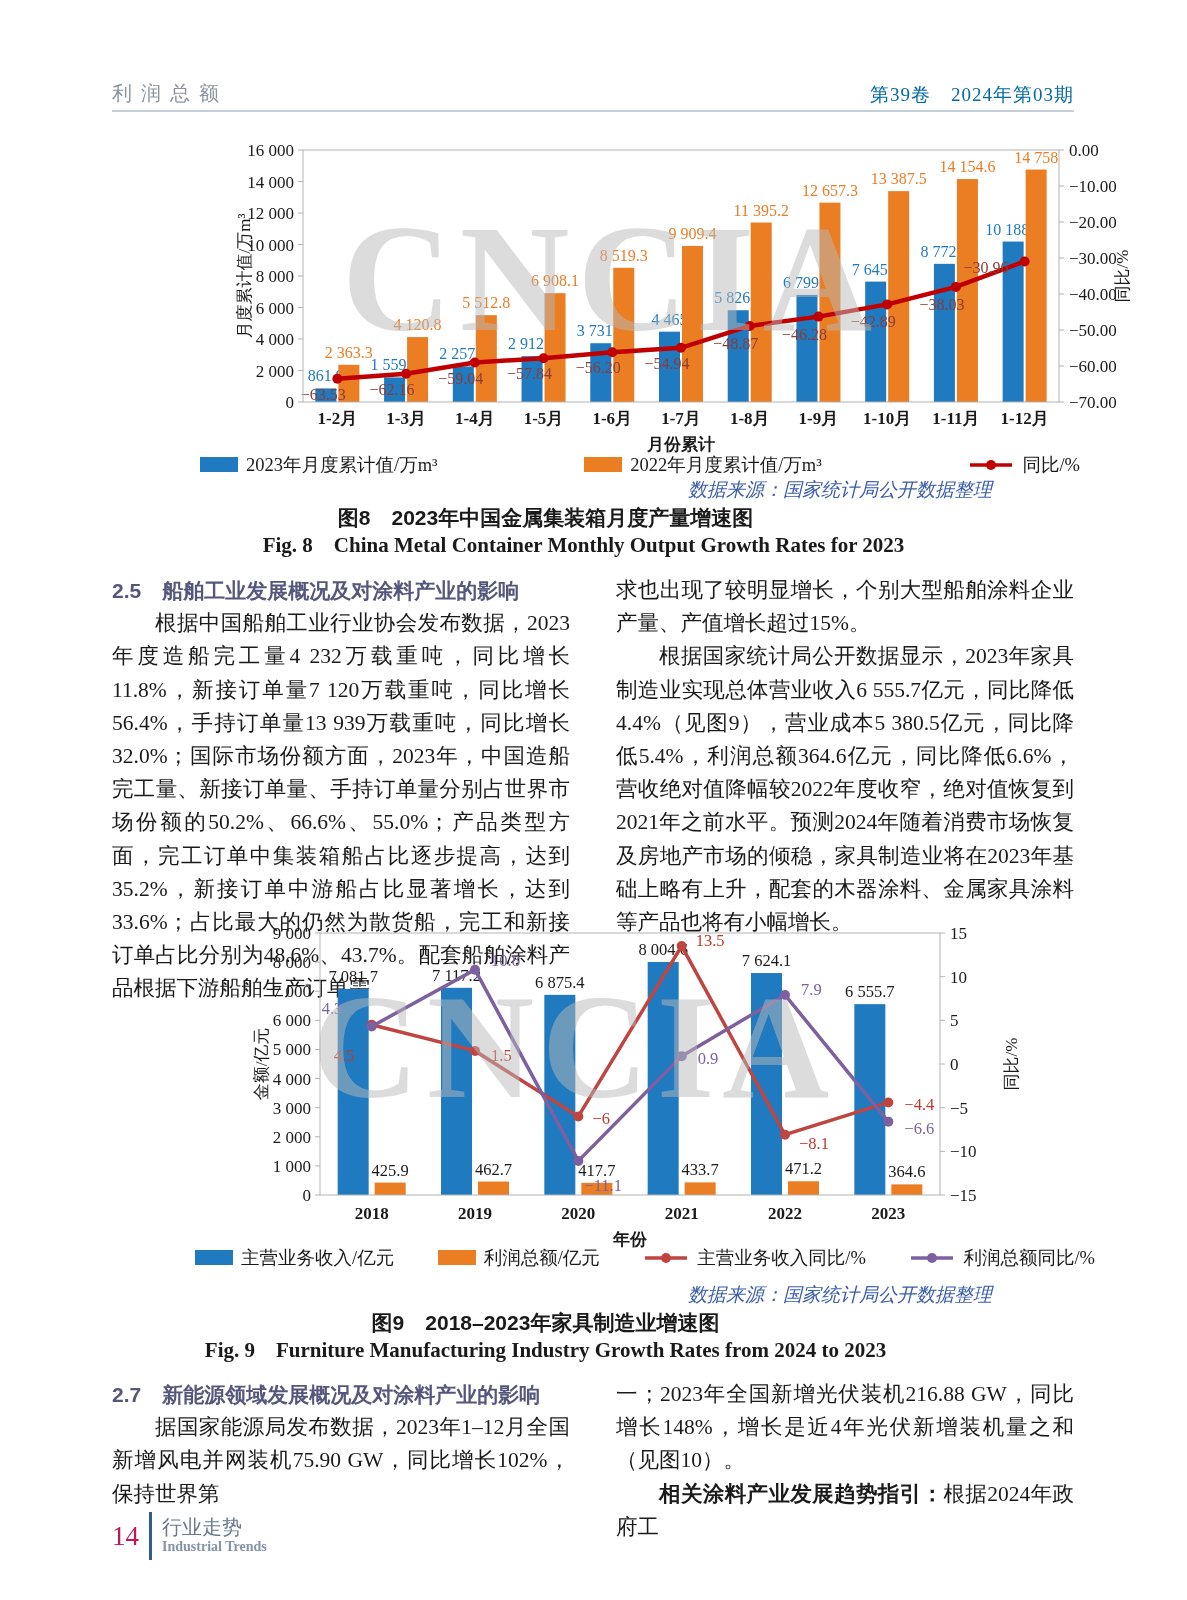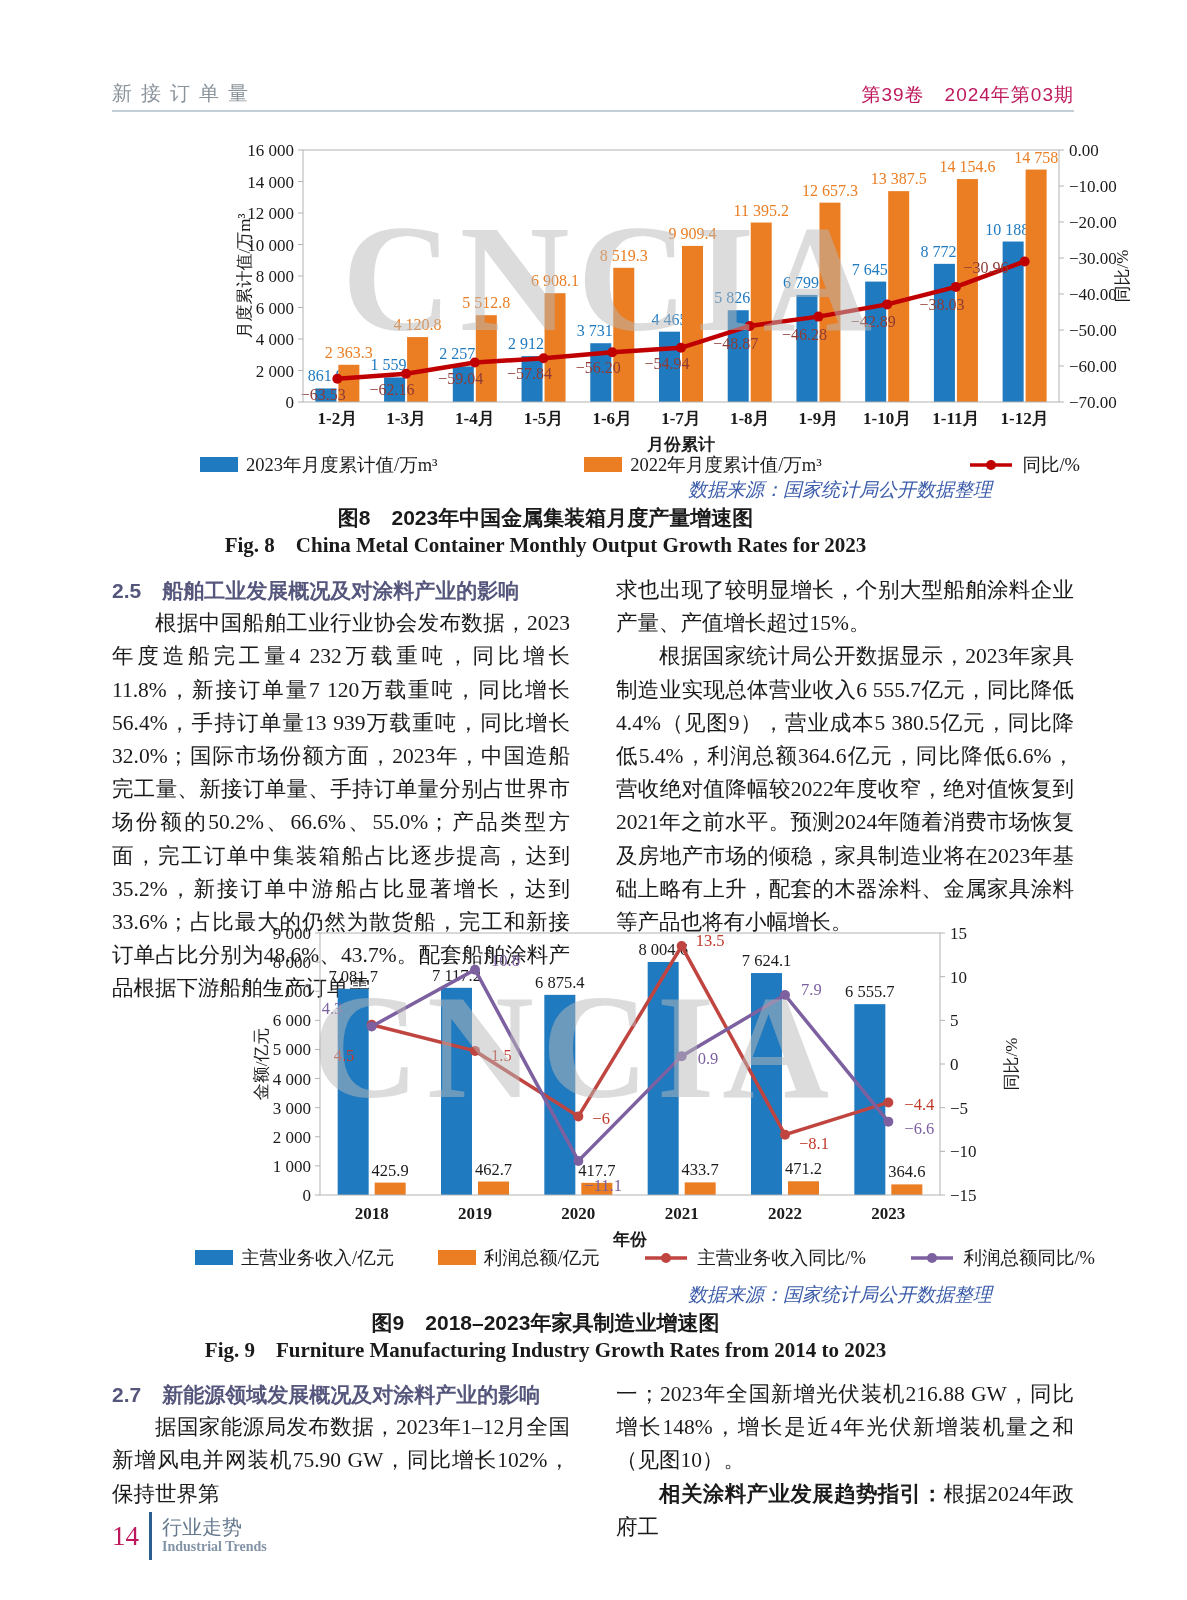--- a/index.html
+++ b/index.html
@@ -1,22 +1,22 @@
 <!DOCTYPE html>
 <html><head>
 <meta charset="utf-8">
 <style>
   html,body{margin:0;padding:0;background:#e8e8e8;}
   .page{position:relative;width:1187px;height:1600px;background:#ffffff;margin:0 auto;
         font-family:"Liberation Serif",serif;color:#1a1a1a;overflow:hidden;}
   
   .hdr-left{position:absolute;left:112px;top:80px;font-size:20px;letter-spacing:9px;color:#8b949c;
             font-family:"Liberation Sans",sans-serif;}
-  .hdr-right{position:absolute;right:113px;top:82px;font-size:19px;color:#be185d;letter-spacing:1px;
-             font-family:Liberation Sans, sans-serif;}
+  .hdr-right{position:absolute;right:113px;top:82px;font-size:19px;color:#0369a1;letter-spacing:1px;
+             font-family:Liberation Serif, serif;}
   .hdr-rule{position:absolute;left:112px;top:110px;width:962px;height:2px;background:#c3ced6;}
   
   .wm{position:absolute;font-family:"Liberation Serif",serif;color:rgba(185,185,185,0.5);
       letter-spacing:8px;z-index:6;pointer-events:none;font-weight:700;}
   .wm1{left:342px;top:192px;font-size:152px;}
   .wm2{left:312px;top:962px;font-size:148px;}
   
   svg.chart{position:absolute;z-index:3;overflow:visible;}
   svg text{font-family:"Liberation Serif",serif;}
   #chart1-svg{left:230px;top:142px;}
@@ -27,21 +27,21 @@
   #legend2{left:195px;top:1245px;width:900px;column-gap:19px;}
   .legend-item{display:inline-flex;align-items:center;gap:8px;white-space:nowrap;}
   .legend-item .sw{display:inline-block;width:38px;height:15px;}
   
   .source{position:absolute;left:540px;width:452px;text-align:right;font-size:19px;color:#3a5ba9;
           font-style:italic;z-index:7;}
   #source1{top:477px;} #source2{top:1282px;}
   .cap{position:absolute;left:0;width:1091px;text-align:center;font-weight:bold;z-index:7;}
   .cap-cn{font-size:21px;font-family:"Liberation Sans",sans-serif;}
   .cap-en{font-size:21px;font-family:"Liberation Serif",serif;}
-  #cap8cn{top:504px;} #cap8en{top:531px;} #cap9cn{top:1309px;} #cap9en{top:1336px;}
+  #cap8cn{top:504px;} #cap8en{top:531px;margin-left:38px;} #cap9cn{top:1309px;} #cap9en{top:1336px;}
   
   .col{position:absolute;width:458px;font-size:21.5px;line-height:33.2px;text-align:justify;z-index:2;}
   .col p{margin:0;}
   .col p.ind{text-indent:2em;}
   .sec-h{font-family:"Liberation Sans",sans-serif;font-weight:bold;color:#55567c;
          font-size:21px;margin:0;}
   #colL1{left:112px;top:574px;} #colR1{left:616px;top:574px;}
   #colL2{left:112px;top:1378px;} #colR2{left:616px;top:1378px;}
   .bold-run{font-family:"Liberation Sans",sans-serif;font-weight:bold;}
   
@@ -50,21 +50,21 @@
   .fbar{width:3px;height:48px;background:#2e5e90;margin-right:10px;}
   .fcol{display:flex;flex-direction:column;justify-content:center;line-height:1.15;}
   .fcn{font-size:20px;color:#66798e;font-family:"Liberation Sans",sans-serif;}
   .fen{font-size:14px;color:#8494a8;font-weight:bold;}
 </style>
 </head>
 <body>
 
 <div class="page">
 
-  <div class="hdr-left">新接订单量</div>
+  <div class="hdr-left">利润总额</div>
   <div class="hdr-right">第39卷　2024年第03期</div>
   <div class="hdr-rule"></div>
 
   <svg id="chart1-svg" class="chart" width="920" height="315">
       <line x1="68" y1="8" x2="73" y2="8" stroke="#b3b3b3"></line>
       <text x="64" y="14" text-anchor="end" font-size="17" fill="#1a1a1a">16 000</text>
       <line x1="68" y1="39.5" x2="73" y2="39.5" stroke="#b3b3b3"></line>
       <text x="64" y="45.5" text-anchor="end" font-size="17" fill="#1a1a1a">14 000</text>
       <line x1="68" y1="71" x2="73" y2="71" stroke="#b3b3b3"></line>
       <text x="64" y="77" text-anchor="end" font-size="17" fill="#1a1a1a">12 000</text>
@@ -326,21 +326,21 @@
       <span class="legend-item">
         <svg width="46" height="14">
           <line x1="2" y1="7" x2="44" y2="7" stroke="#7d60a0" stroke-width="3.5"></line>
           <circle cx="23" cy="7" r="5" fill="#7d60a0"></circle>
         </svg>
         <span>利润总额同比/%</span>
       </span>
     </div>
   <div id="source2" class="source">数据来源：国家统计局公开数据整理</div>
   <div id="cap9cn" class="cap cap-cn">图9　2018–2023年家具制造业增速图</div>
-  <div id="cap9en" class="cap cap-en">Fig. 9　Furniture Manufacturing Industry Growth Rates from 2014 to 2023</div>
+  <div id="cap9en" class="cap cap-en">Fig. 9　Furniture Manufacturing Industry Growth Rates from 2024 to 2023</div>
 
   <div id="colL2" class="col">
     <p class="sec-h">2.7　新能源领域发展概况及对涂料产业的影响</p>
     <p class="ind">据国家能源局发布数据，2023年1–12月全国新增风电并网装机75.90 GW，同比增长102%，保持世界第</p>
   </div>
   <div id="colR2" class="col">
     <p>一；2023年全国新增光伏装机216.88 GW，同比增长148%，增长是近4年光伏新增装机量之和（见图10）。</p>
     <p class="ind"><span class="bold-run">相关涂料产业发展趋势指引：</span><span>根据2024年政府工</span></p>
   </div>
 

